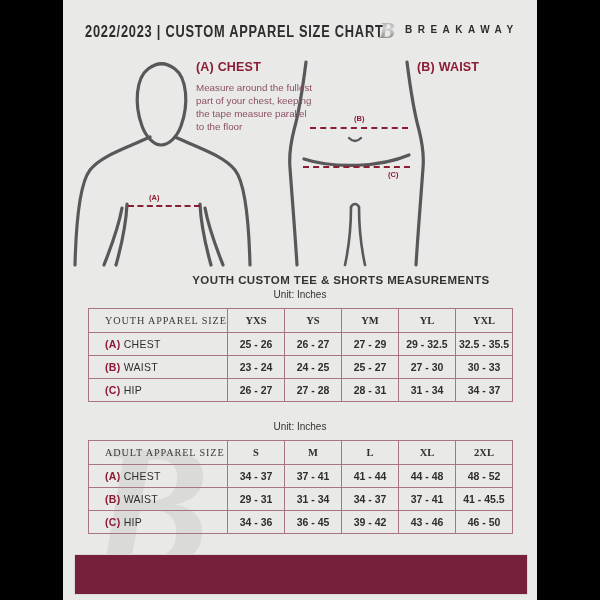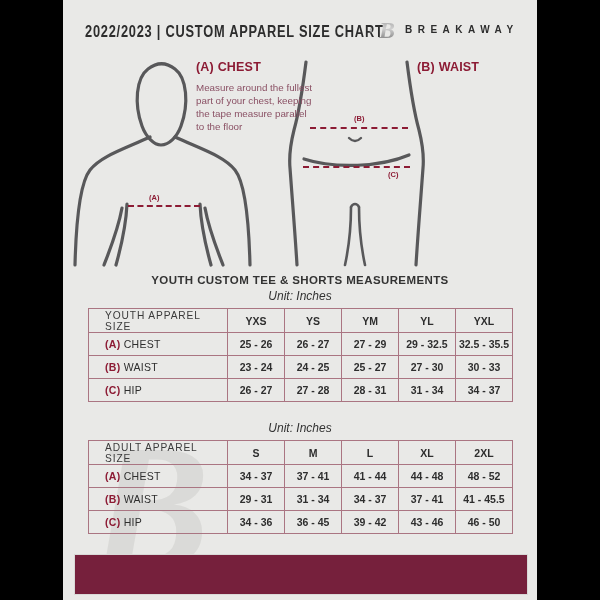--- a/index.html
+++ b/index.html
@@ -30,32 +30,32 @@
   .dash-b{left:247px;top:127px;width:98px;}
   .dash-c{left:240px;top:166px;width:107px;}
   .marker{position:absolute;font-size:7.5px;font-weight:700;color:#8c1b34;}
   .marker-a{left:86px;top:193px;}
   .marker-b{left:291px;top:114px;}
   .marker-c{left:325px;top:170px;}
 
   
   .sec-title{position:absolute;left:0;width:474px;text-align:center;font-size:11.5px;
              font-weight:700;color:#333;letter-spacing:.4px;}
-  .sec-unit{position:absolute;left:0;width:474px;text-align:center;font-size:12px;
-            font-style:italic;color:#333;}
-  .youth-title{top:274px;} .youth-unit{top:289px;}
+  .sec-unit{position:absolute;left:0;width:474px;text-align:center;font-size:10px;
+            color:#333;}
+  .youth-title{top:274px;padding-left:41px;} .youth-unit{top:289px;}
   .adult-title{top:406px;} .adult-unit{top:421px;}
 
   
   table.size-table{position:absolute;left:25px;width:424px;border-collapse:collapse;
                    table-layout:fixed;font-size:10.5px;color:#2e2e2e;background:transparent;}
   .youth-table{top:308px;} .adult-table{top:440px;}
   .size-table th,.size-table td{border:1px solid #aa7582;height:22px;padding:0;text-align:center;
                                 font-weight:700;}
-  .size-table th{height:23px;font-weight:700;font-size:10.5px;}
+  .size-table th{height:23px;font-weight:700;font-size:10.5px;font-family:Liberation Serif, serif;}
   .size-table .lbl{text-align:left;padding-left:16px;}
   .size-table th.lbl{font-weight:400;letter-spacing:.9px;font-size:10.2px;color:#3a3a3a;}
   .size-table td.lbl{font-weight:500;letter-spacing:.3px;}
   .pfx{color:#8c1b34;font-weight:700;}
 
   
   .watermark{position:absolute;left:28px;top:418px;font-size:178px;line-height:1;font-weight:700;
              font-style:italic;font-family:"Liberation Serif",serif;color:rgba(140,140,138,.16);}
   .footer-bar{position:absolute;left:11px;top:554px;width:452px;height:39px;background:#76203c;
               border:1px solid #d9d9d7;}

